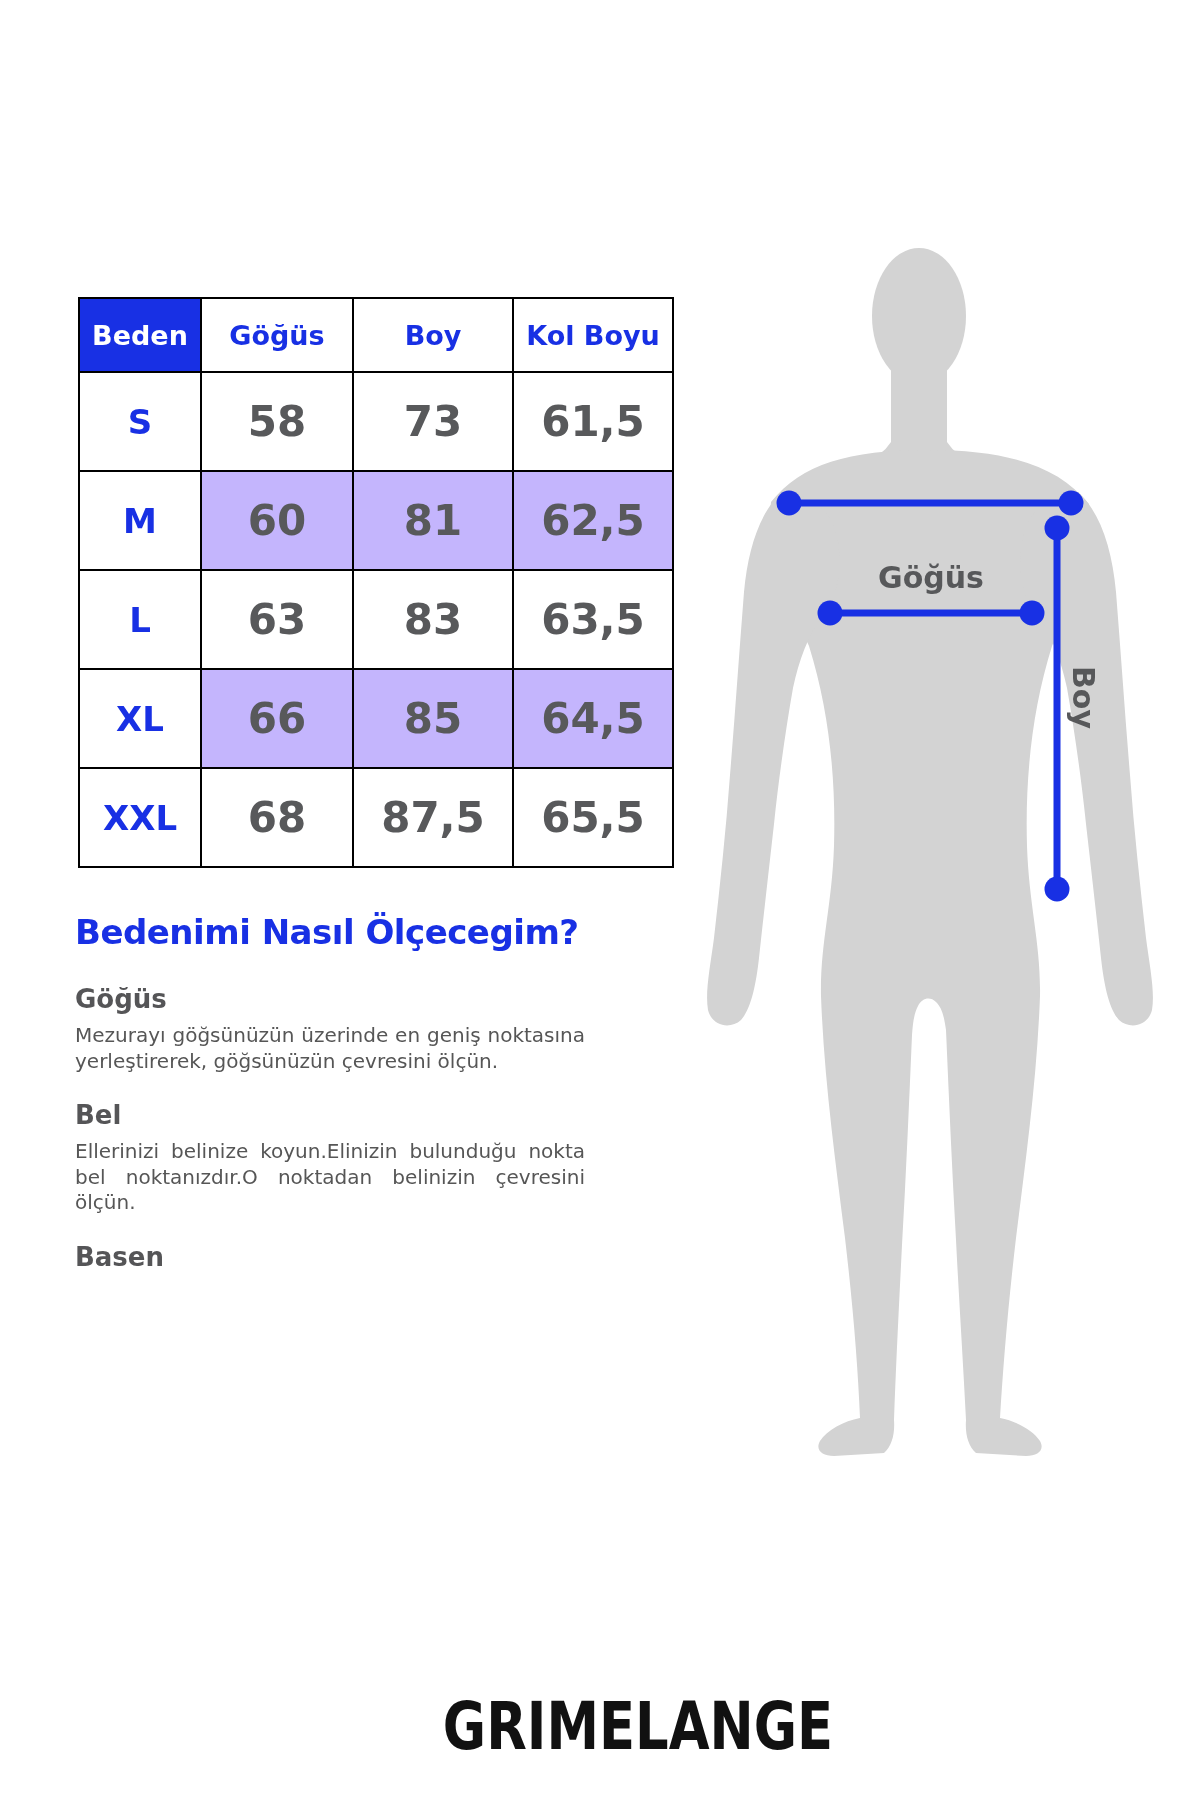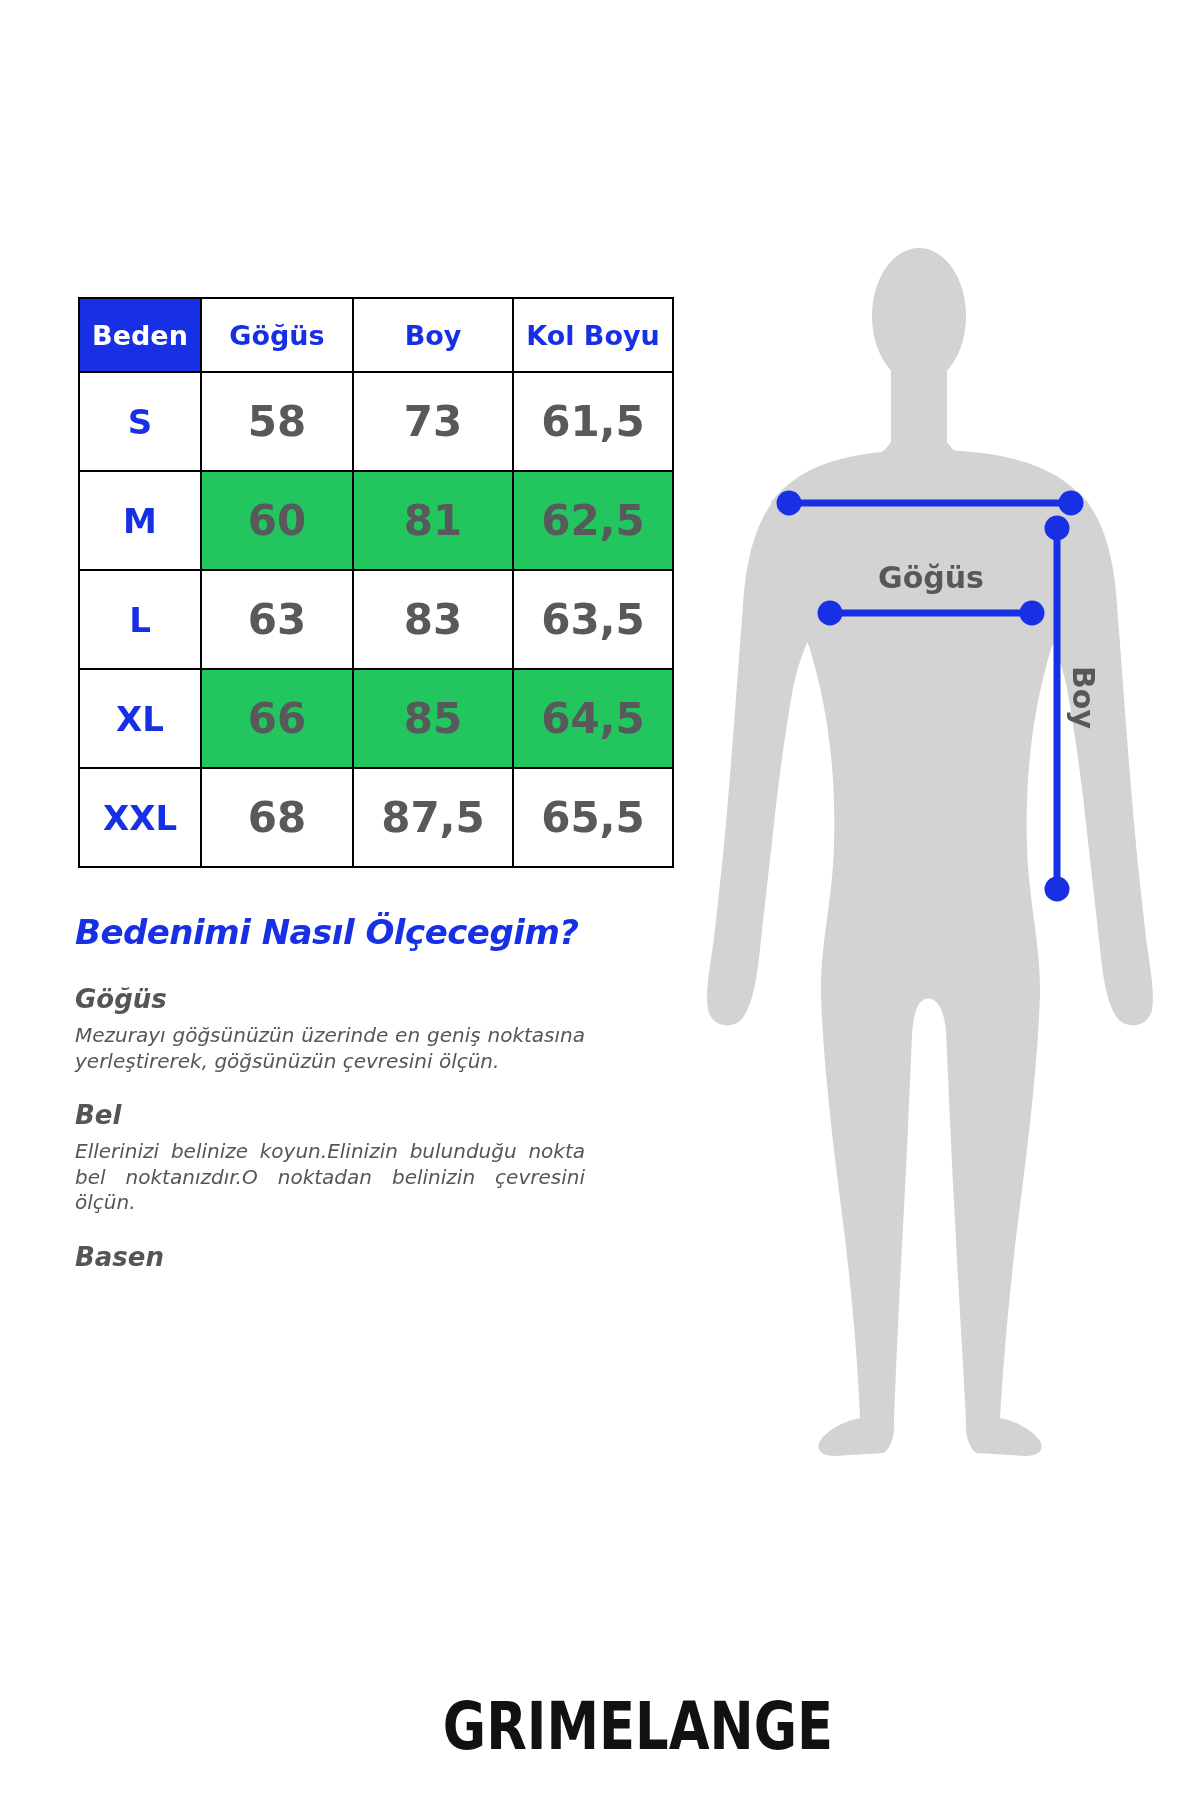--- a/index.html
+++ b/index.html
@@ -28,23 +28,23 @@
     border: 2px solid #000000; text-align: center; vertical-align: middle;
     font-weight: bold; background: #ffffff; padding: 0;
   }
   col.c0 { width: 122px; } col.c1 { width: 152px; }
   col.c2 { width: 160px; } col.c3 { width: 160px; }
   tr.head-row th { height: 74px; font-size: 27px; color: #1830E4; }
   tr.head-row th.beden { background: #1830E4; color: #ffffff; }
   tr.body-row td { height: 99px; }
   td.size-cell { font-size: 34px; color: #1830E4; }
   td.val-cell  { font-size: 42px; color: #58595B; }
-  tr.shaded td.val-cell { background: #22c55e; }
-  
-  .guide { position: absolute; left: 75px; top: 912px; width: 510px; font-style: italic; }
+  tr.shaded td.val-cell { background: #c4b5fd; }
+  
+  .guide { position: absolute; left: 75px; top: 912px; width: 510px; }
   .guide-heading {
     font-size: 34px; font-weight: bold; letter-spacing: -0.5px;
     color: #1830E4; margin: 0 0 32px 0;
   }
   .guide-sec-title {
     font-size: 26px; font-weight: bold; color: #555557; margin: 0 0 9px 0;
   }
   .guide-sec-text {
     font-size: 20px; color: #565656; line-height: 1.28;
     text-align: justify; margin: 0 0 26px 0;

